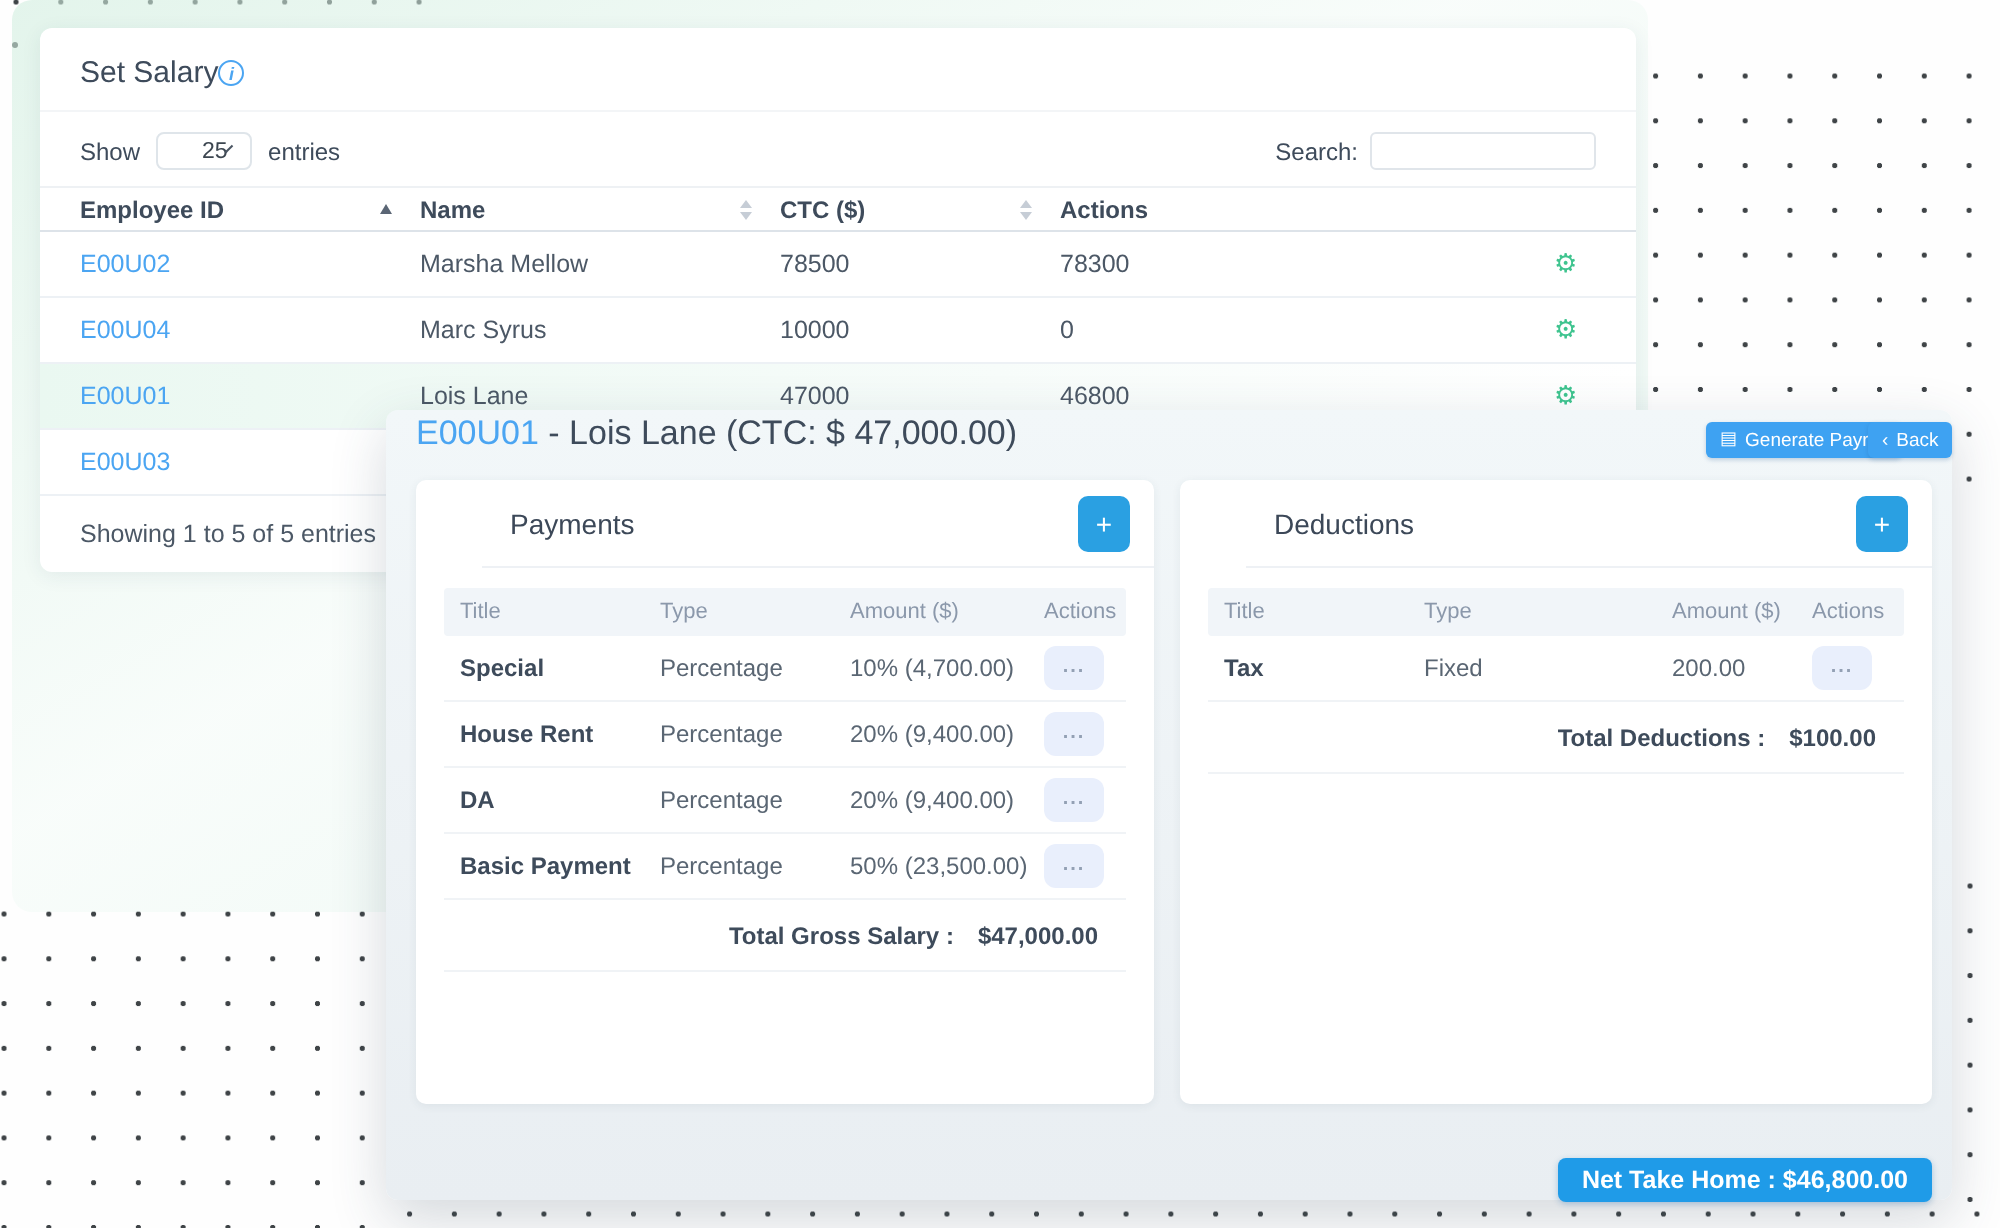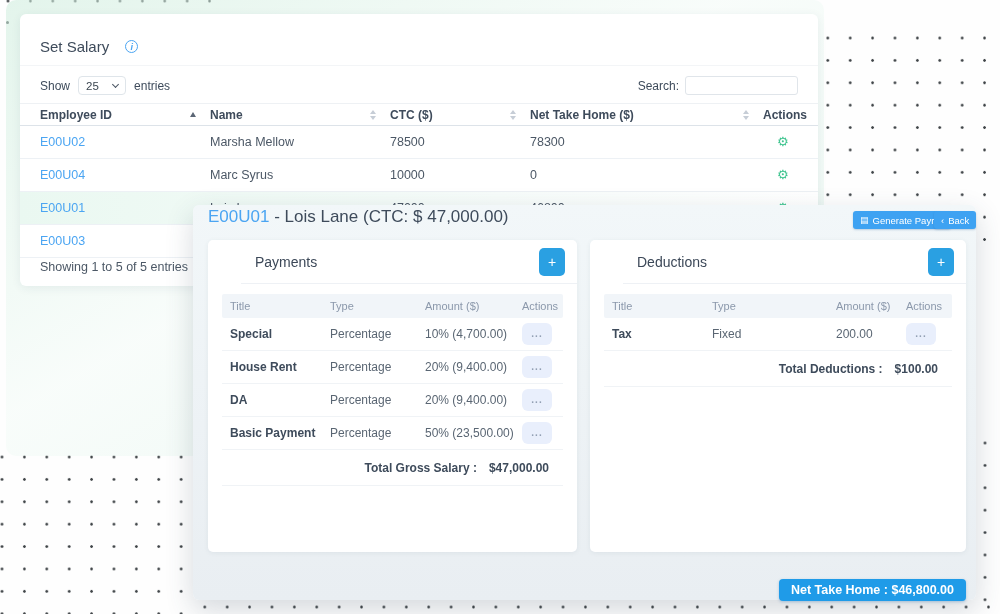--- a/index.html
+++ b/index.html
@@ -13,27 +13,27 @@
 
   
   .dotfield{position:absolute;background-image:radial-gradient(circle,var(--dot) 1.25px,transparent 1.45px);background-size:22.4px 22.4px;}
   .dot-single{position:absolute;width:3px;height:3px;border-radius:50%;background:var(--dot);}
   .glow{position:absolute;left:6px;top:0;width:818px;height:456px;border-radius:10px;
         background:linear-gradient(150deg,rgba(209,238,223,.6),rgba(238,250,244,.35) 45%,rgba(216,241,230,.55));}
 
   
   .card{position:absolute;left:20px;top:14px;width:798px;height:272px;background:#fff;border-radius:6px;
         box-shadow:0 2px 10px rgba(40,70,90,.08);}
-  .card-title{display:flex;align-items:center;gap:16px;padding:14px 20px 10px;border-bottom:1px solid #f3f5f7;margin-top:10px;}
+  .card-title{display:flex;align-items:center;gap:0;padding:14px 20px 10px;border-bottom:1px solid #f3f5f7;}
   .card-title h2{font-size:15px;font-weight:500;color:var(--dark);}
   .info-icon{display:inline-flex;align-items:center;justify-content:center;width:13px;height:13px;border:1.3px solid var(--accent);
              border-radius:50%;color:var(--accent);font-size:9px;font-weight:bold;font-style:italic;}
   .controls{display:flex;align-items:center;padding:10px 20px 8px;font-size:12px;color:var(--dark);}
   .select{display:inline-flex;align-items:center;justify-content:space-between;width:48px;height:19px;margin:0 8px;
-          border:1px solid #dfe5ea;border-radius:4px;padding:0 7px;background:#fff;font-size:11.5px;color:#3c4650;cursor:pointer;}
+          border:1px solid #dfe5ea;border-radius:4px;padding:0 22px;background:#fff;font-size:11.5px;color:#3c4650;cursor:pointer;}
   .chev{width:5px;height:5px;border-right:1.5px solid #4a5562;border-bottom:1.5px solid #4a5562;transform:rotate(45deg);margin-top:-2px;}
   .search-wrap{margin-left:auto;display:flex;align-items:center;gap:6px;}
   .search-wrap input{width:113px;height:19px;border:1px solid #e0e5ea;border-radius:3px;outline:none;padding:0 6px;font-size:11.5px;color:#3c4650;}
 
   .t-head,.t-row{display:grid;grid-template-columns:170px 180px 140px 233px 1fr;padding:0 20px;align-items:center;}
   .t-head{height:23px;border-top:1px solid #eef1f4;border-bottom:1px solid #dde3e9;}
   .hcell{display:flex;align-items:center;justify-content:space-between;padding-right:14px;font-size:12px;font-weight:bold;color:var(--dark);}
   .tri-up{width:0;height:0;border-left:3.5px solid transparent;border-right:3.5px solid transparent;border-bottom:5px solid #5b6675;}
   .sort-both{display:flex;flex-direction:column;gap:2px;}
   .sort-both .tri-up{border-left-width:3px;border-right-width:3px;border-bottom:4px solid #c6cdd6;}
@@ -123,27 +123,20 @@
           </span>
       </span>
       <span class="hcell">
         <span>CTC ($)</span>
         <span class="sort-both">
             <span class="tri-up"></span>
             <span class="tri-down"></span>
           </span>
       </span>
       <span class="hcell">
-        <span>Net Take Home ($)</span>
-        <span class="sort-both">
-            <span class="tri-up"></span>
-            <span class="tri-down"></span>
-          </span>
-      </span>
-      <span class="hcell">
         <span>Actions</span>
       </span>
     </div>
 
     <div class="t-row">
       <span><a>E00U02</a></span>
       <span>Marsha Mellow</span>
       <span>78500</span>
       <span>78300</span>
       <span><button class="gear-btn"><span>⚙</span></button></span>

